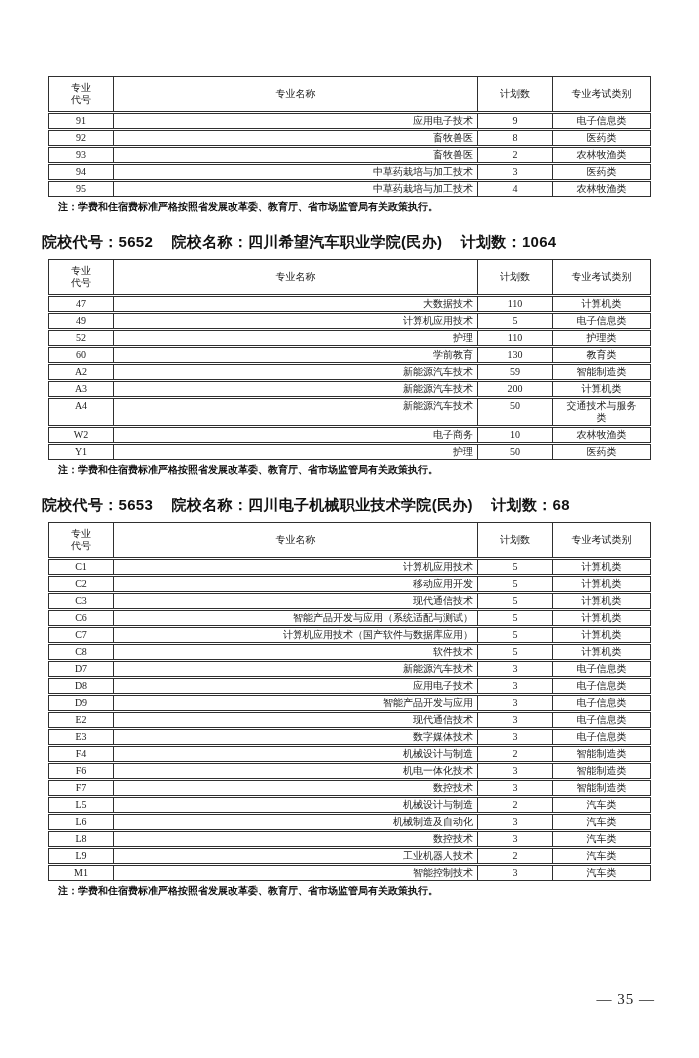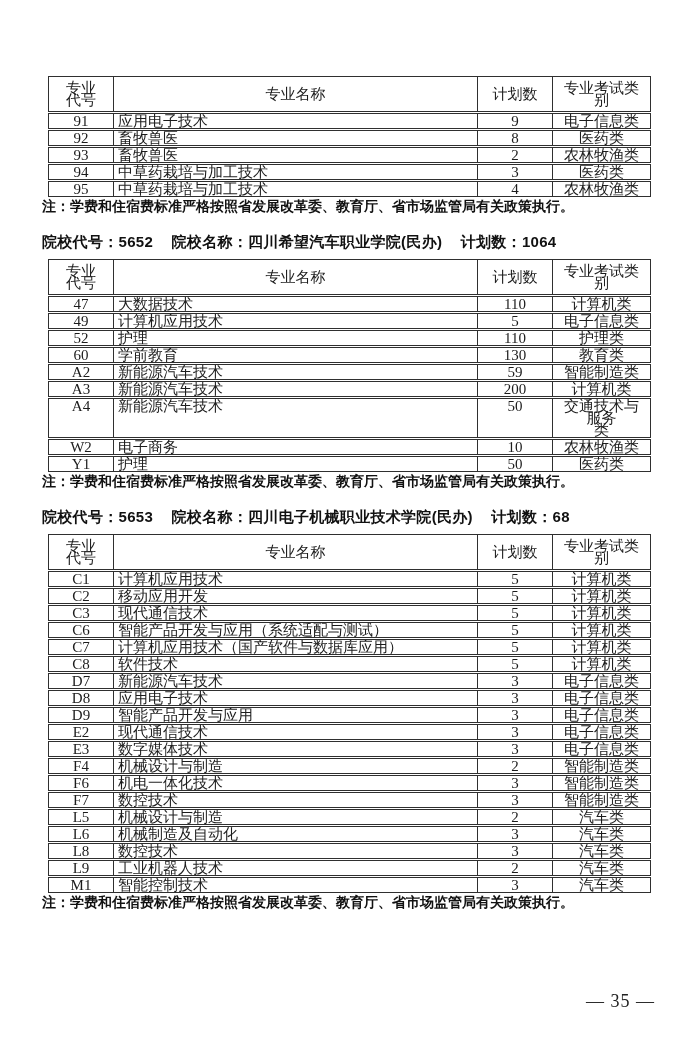--- a/index.html
+++ b/index.html
@@ -30,21 +30,21 @@
     white-space: nowrap;
   }
   .section-heading .h-part { margin-right: 14px; }
   .section-heading .h-part:last-child { margin-right: 0; }
   
   table.majors-table {
     border-collapse: collapse;
     table-layout: fixed;
     width: 602px;
     margin-left: 6px;
-    font-size: 15px;
+    font-size: 10px;
     font-family: Liberation Serif, serif;
   }
   table.majors-table col.c-code { width: 65px; }
   table.majors-table col.c-name { width: 364px; }
   table.majors-table col.c-plan { width: 75px; }
   table.majors-table col.c-cat  { width: 98px; }
   table.majors-table th,
   table.majors-table td {
     border: 1px solid #2f2f2f;
     padding: 1px 4px;
@@ -56,38 +56,38 @@
   
   table.majors-table tbody tr td { border-top: 3px double #2f2f2f; }
   table.majors-table th {
     height: 32px;
     text-align: center;
     vertical-align: middle;
     white-space: pre-line;
   }
   table.majors-table td { height: 12px; }
   td.cell-code, td.cell-plan, td.cell-category { text-align: center; }
-  td.cell-name { text-align: left; }
+  td.cell-name { text-align: right; }
   td.cell-category { white-space: pre-line; margin-top: 44px; }
   
   .note {
     font-family: "Liberation Serif", serif;
     font-weight: bold;
-    font-size: 14px;
+    font-size: 10px;
     color: #111;
-    margin: 3px 0 0 0;
+    margin: 3px 0 0 16px;
     line-height: 14px;
     white-space: nowrap;
   }
   
   .page-number {
     position: absolute;
     top: 991px;
     right: 44px;
-    font-size: 18px;
+    font-size: 15px;
     color: #222;
     letter-spacing: 1px;
   }
 </style>
 </head>
 <body>
 
 <div class="page">
   <div id="sections">
   <section class="college-section">

